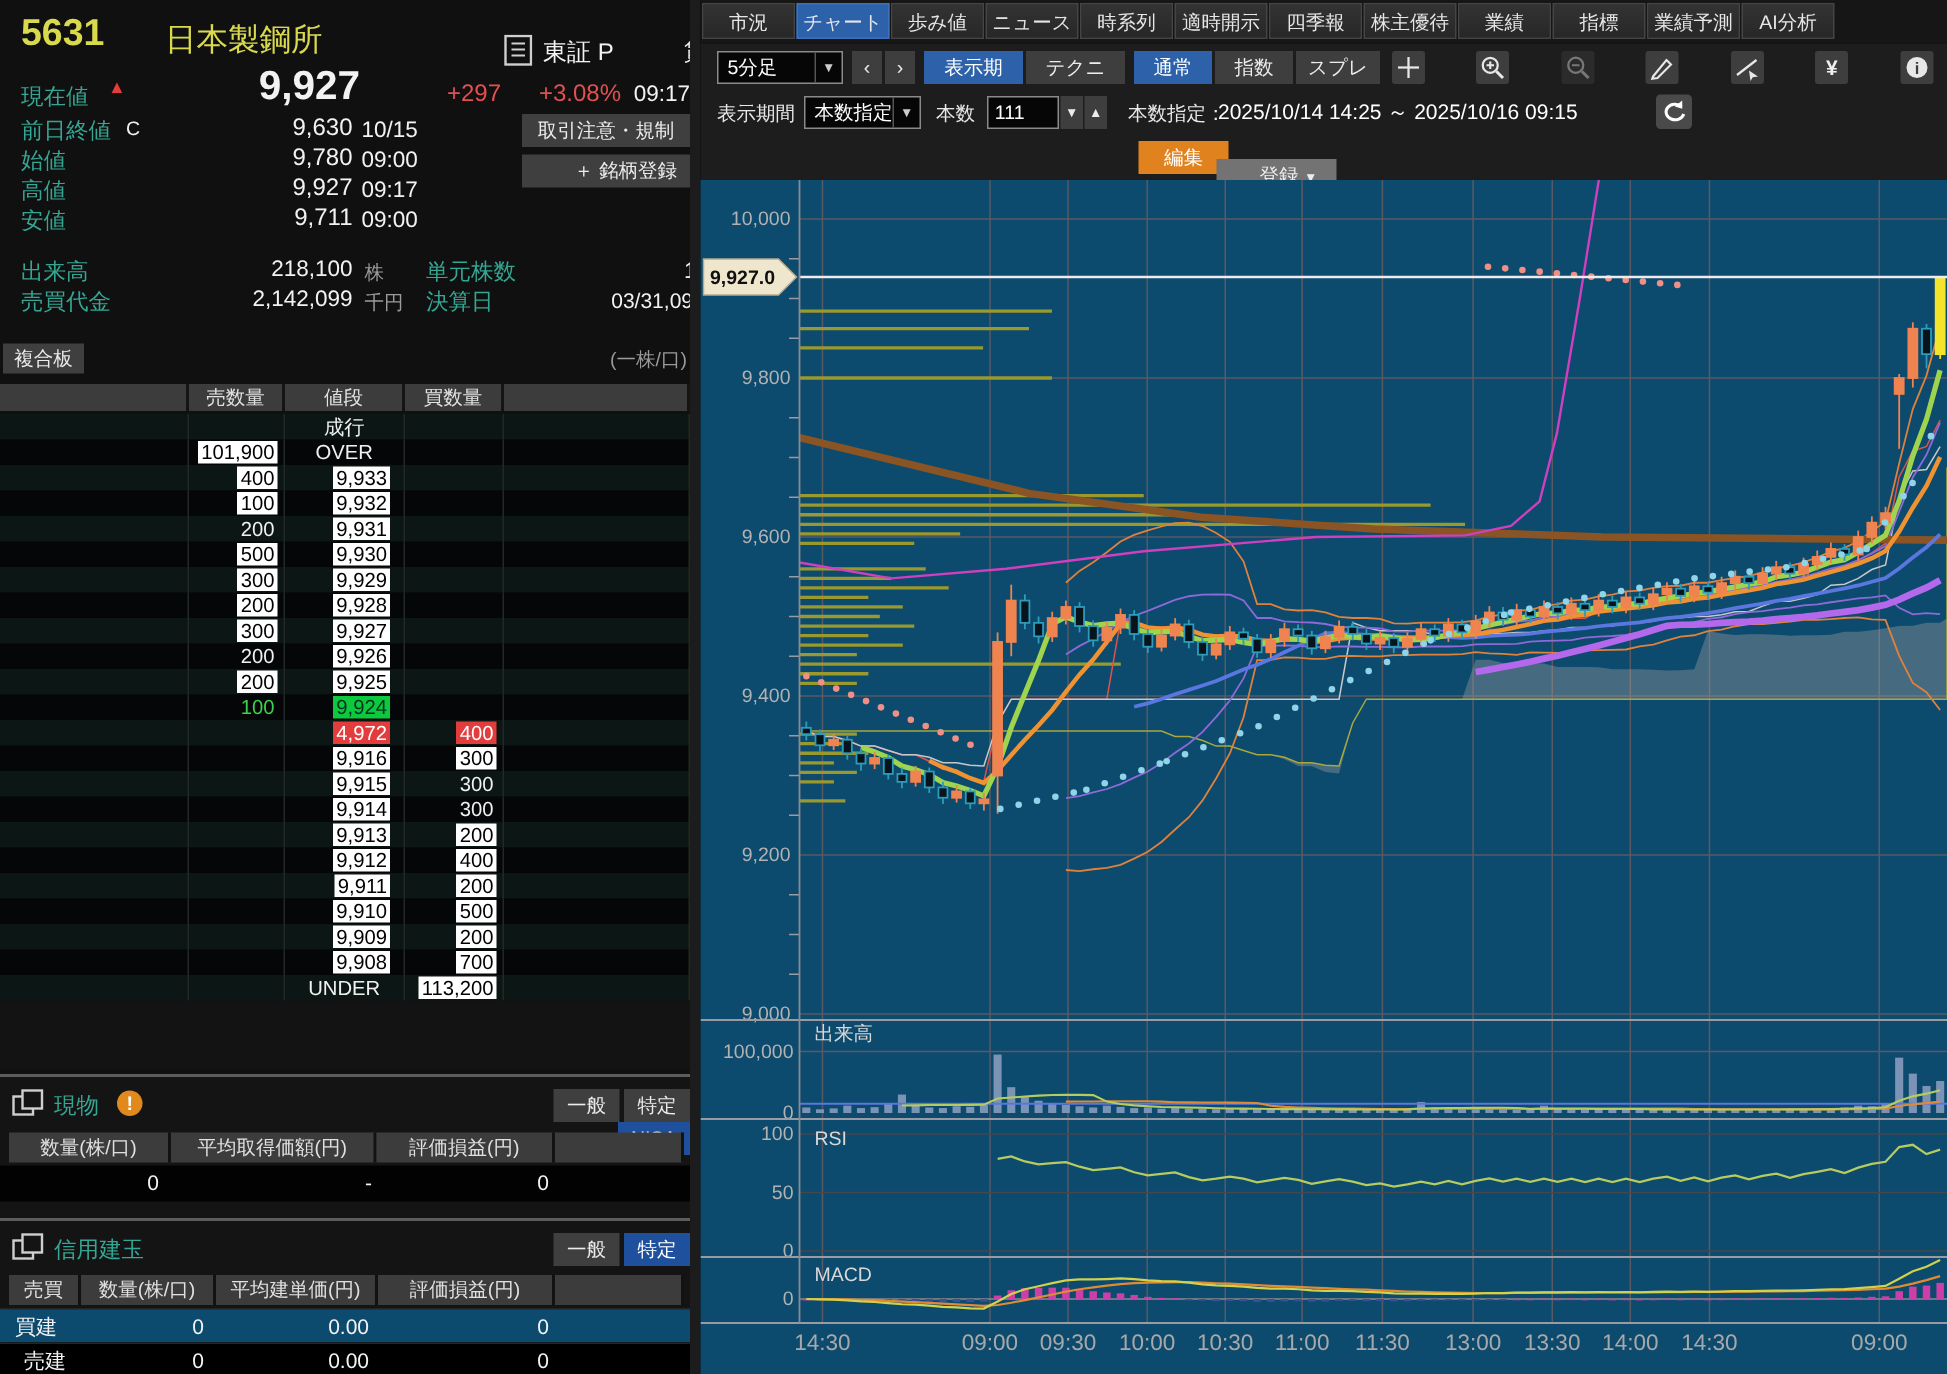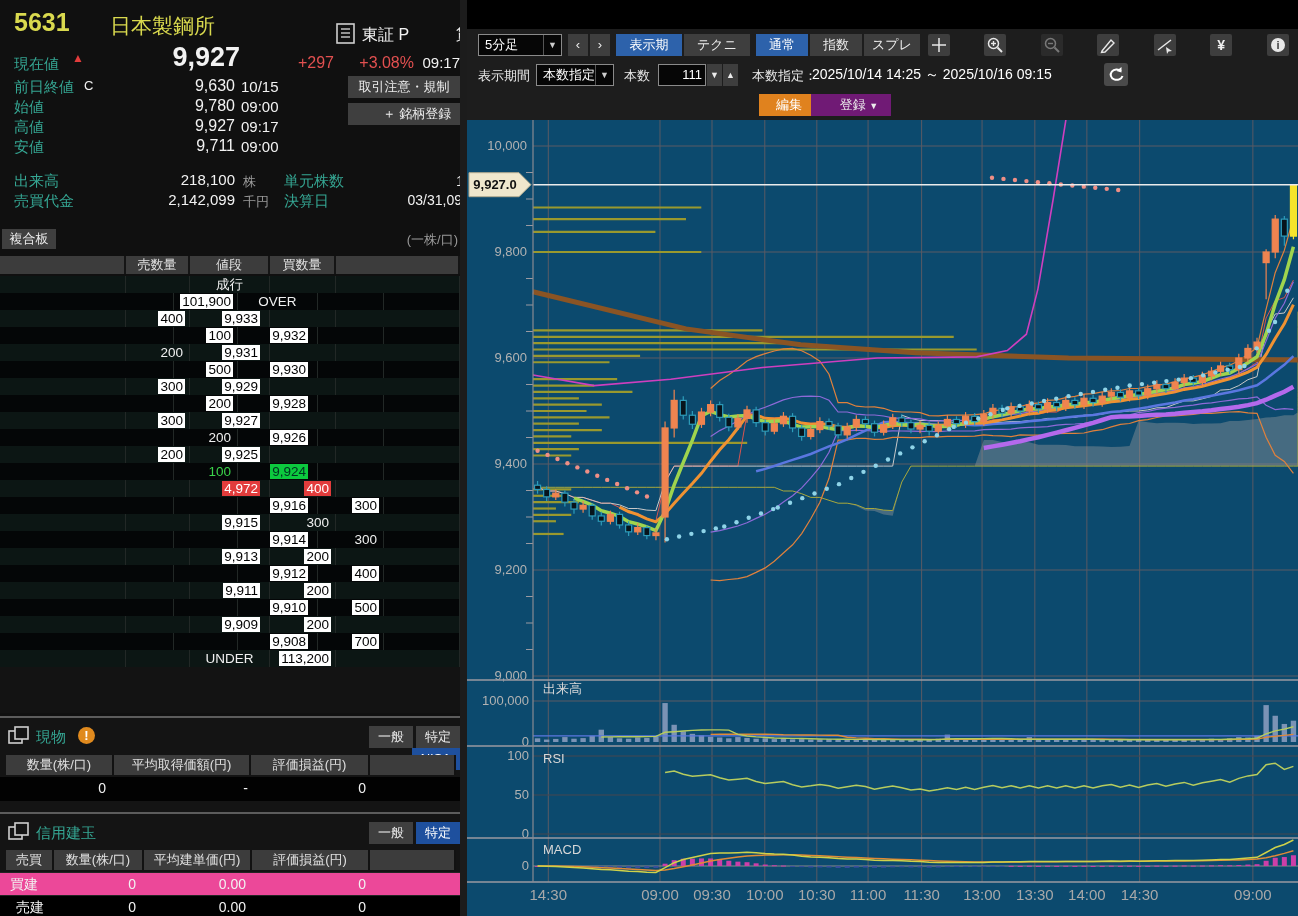--- a/index.html
+++ b/index.html
@@ -14,21 +14,21 @@
   .gray{color:#9a9a9a;}
   .white{color:#f2f2f2;}
   .rt{text-align:right;}
   .btn-dark{background:#3f3f3f;color:#ececec;text-align:center;font-size:13px;cursor:pointer;}
   
   #board-head,.brow{display:grid;grid-template-columns:126px 64px 80px 66px auto;}
   #board-head div{background:#3c3c3c;color:#e2e2e2;font-size:13px;height:18px;line-height:18px;
       text-align:center;border-right:2px solid #151515;}
   .brow{height:17px;line-height:17px;font-size:13.5px;}
   .brow.ev{background:#0c1614;}
-  .brow.od{background:#040607;padding-left:48px;}
+  .brow.od{background:#040607;}
   .brow>div{border-right:1px solid #222826;overflow:hidden;}
   .cell-s,.cell-b{text-align:right;padding-right:4px;color:#f0f0f0;}
   .cell-p{text-align:right;padding-right:9px;color:#f0f0f0;}
   .cell-p.ctr{text-align:center;padding-right:0;}
   .brow span{display:inline-block;padding:0 2px;line-height:15px;text-align:center;}
   .flash{background:#ffffff;color:#000;}
   .rbg{background:#e23c3c;color:#fff;}
   .gbg{background:#0cc93e;color:#032;}
   .gtx{color:#3bd34a;}
   
@@ -330,38 +330,39 @@
     <div class="abs teal" style="left:36px;top:10px;font-size:15px;">信用建玉</div>
     <div class="abs" id="margin-tabs" style="left:326px;top:8px;width:134px;text-align:right;"><div class="ptab">一般</div><div class="ptab active">特定</div></div>
     <div class="abs phead" style="left:6px;top:36px;width:450px;grid-template-columns:48px 90px 108px 118px auto;">
       <div>売買</div>
       <div>数量(株/口)</div>
       <div>平均建単価(円)</div>
       <div>評価損益(円)</div>
       <div></div>
     </div>
     <div id="margin-rows">
-        <div class="abs" style="left: 0px; top: 58px; width: 460px; height: 22px; background: #ec4899; border-top: 1px solid rgb(36, 36, 36); text-decoration: underline;">
+        <div class="abs" style="left: 0px; top: 58px; width: 460px; height: 22px; background: #0c4a6e; border-top: 1px solid rgb(36, 36, 36); text-decoration: underline;">
           <div class="abs pval" style="left: 10px; top: 3px; width: 40px; text-align: left;">買建</div>
           <div class="abs pval" style="left: 70px; top: 3px; width: 66px; text-align: right;">0</div>
           <div class="abs pval" style="left: 170px; top: 3px; width: 76px; text-align: right;">0.00</div>
           <div class="abs pval" style="left: 286px; top: 3px; width: 80px; text-align: right;">0</div>
         </div>
         <div class="abs" style="left: 0px; top: 81px; width: 460px; height: 22px; background: rgb(0, 0, 0); border-top: 1px solid rgb(36, 36, 36);">
           <div class="abs pval" style="left: 10px; top: 3px; width: 40px; text-align: center;">売建</div>
           <div class="abs pval" style="left: 70px; top: 3px; width: 66px; text-align: right;">0</div>
           <div class="abs pval" style="left: 170px; top: 3px; width: 76px; text-align: right;">0.00</div>
           <div class="abs pval" style="left: 286px; top: 3px; width: 80px; text-align: right;">0</div>
         </div>
       </div>
   </div>
 </div>
 
 <div id="right" class="abs">
   <div id="divider" class="abs"></div>
+  <div id="tabsbar" class="abs"><div class="tab">市況</div><div class="tab active">チャート</div><div class="tab">歩み値</div><div class="tab">ニュース</div><div class="tab">時系列</div><div class="tab">適時開示</div><div class="tab">四季報</div><div class="tab">株主優待</div><div class="tab">業績</div><div class="tab">指標</div><div class="tab">業績予測</div><div class="tab">AI分析</div></div>
 
   <div id="row2" class="abs">
     <div class="ddl abs" style="left:11px;top:5px;width:84px;padding-left:6px;">
       <span class="caret">▼</span>
       <span>5分足</span>
     </div>
     <div class="tbtn abs" style="left:101px;top:5px;width:20px;padding:0;">‹</div>
     <div class="tbtn abs" style="left:123px;top:5px;width:20px;padding:0;">›</div>
     <div class="tbtn sel abs" style="left:149px;top:5px;width:50px;">表示期間</div>
     <div class="tbtn abs" style="left:217px;top:5px;width:50px;">テクニカル</div>
@@ -415,36 +416,36 @@
     
   </div>
 
   <div id="row3" class="abs">
     <div class="abs" style="left:11px;top:7px;color:#e8e8e8;">表示期間</div>
     <div class="ddl abs" style="left:69px;top:4px;width:78px;padding-left:6px;">
       <span class="caret">▼</span>
       <span>本数指定</span>
     </div>
     <div class="abs" style="left:157px;top:7px;color:#e8e8e8;">本数</div>
-    <div class="ddl abs rt" style="left:191px;top:4px;width:48px;padding-right:3px;">111</div>
+    <div class="ddl abs rt" style="left:191px;top:4px;width:48px;padding-right:22px;">111</div>
     <div class="tbtn abs" style="left:240px;top:4px;width:15px;padding:0;font-size:9px;">▼</div>
     <div class="tbtn abs" style="left:256px;top:4px;width:15px;padding:0;font-size:9px;">▲</div>
     <div class="abs" style="left:285px;top:7px;color:#e8e8e8;">本数指定：</div>
     <div class="abs" style="left:345px;top:6px;color:#fff;font-size:14px;">2025/10/14 14:25 ～ 2025/10/16 09:15</div>
     <div class="abs" style="left:637px;top:3px;width:24px;height:23px;background:#4a4a4a;border-radius:3px;">
       <svg width="24" height="23">
           <path d="M17 8 a6 5.2 0 1 0 1.5 5" fill="none" stroke="#fff" stroke-width="2"></path>
           <path d="M17.5 4 L17.5 9.5 L12.5 8 Z" fill="#fff"></path>
         </svg>
     </div>
   </div>
 
   <div id="row4" class="abs">
     <div class="tbtn abs" style="left:292px;top:4px;width:44px;background:#e0821e;color:#fff;">編集</div>
-    <div class="tbtn abs" style="left:344px;top:4px;width:48px;background:#701a75;padding-left:24px;">
+    <div class="tbtn abs" style="left:344px;top:16px;width:48px;background:#737373;padding-left:24px;">
       <span>登録</span>
       <span style="font-size:9px;"> ▼</span>
     </div>
   </div>
 
   <div id="chart-wrap" class="abs">
     <svg id="chart-svg" width="831" height="796" viewBox="0 0 831 796">
         <line x1="81.3" y1="0" x2="81.3" y2="762" stroke="#5a5a64" stroke-width="1"></line>
         <line x1="192.99" y1="0" x2="192.99" y2="762" stroke="#5a5a64" stroke-width="1"></line>
         <line x1="245.01000000000002" y1="0" x2="245.01000000000002" y2="762" stroke="#5a5a64" stroke-width="1"></line>

